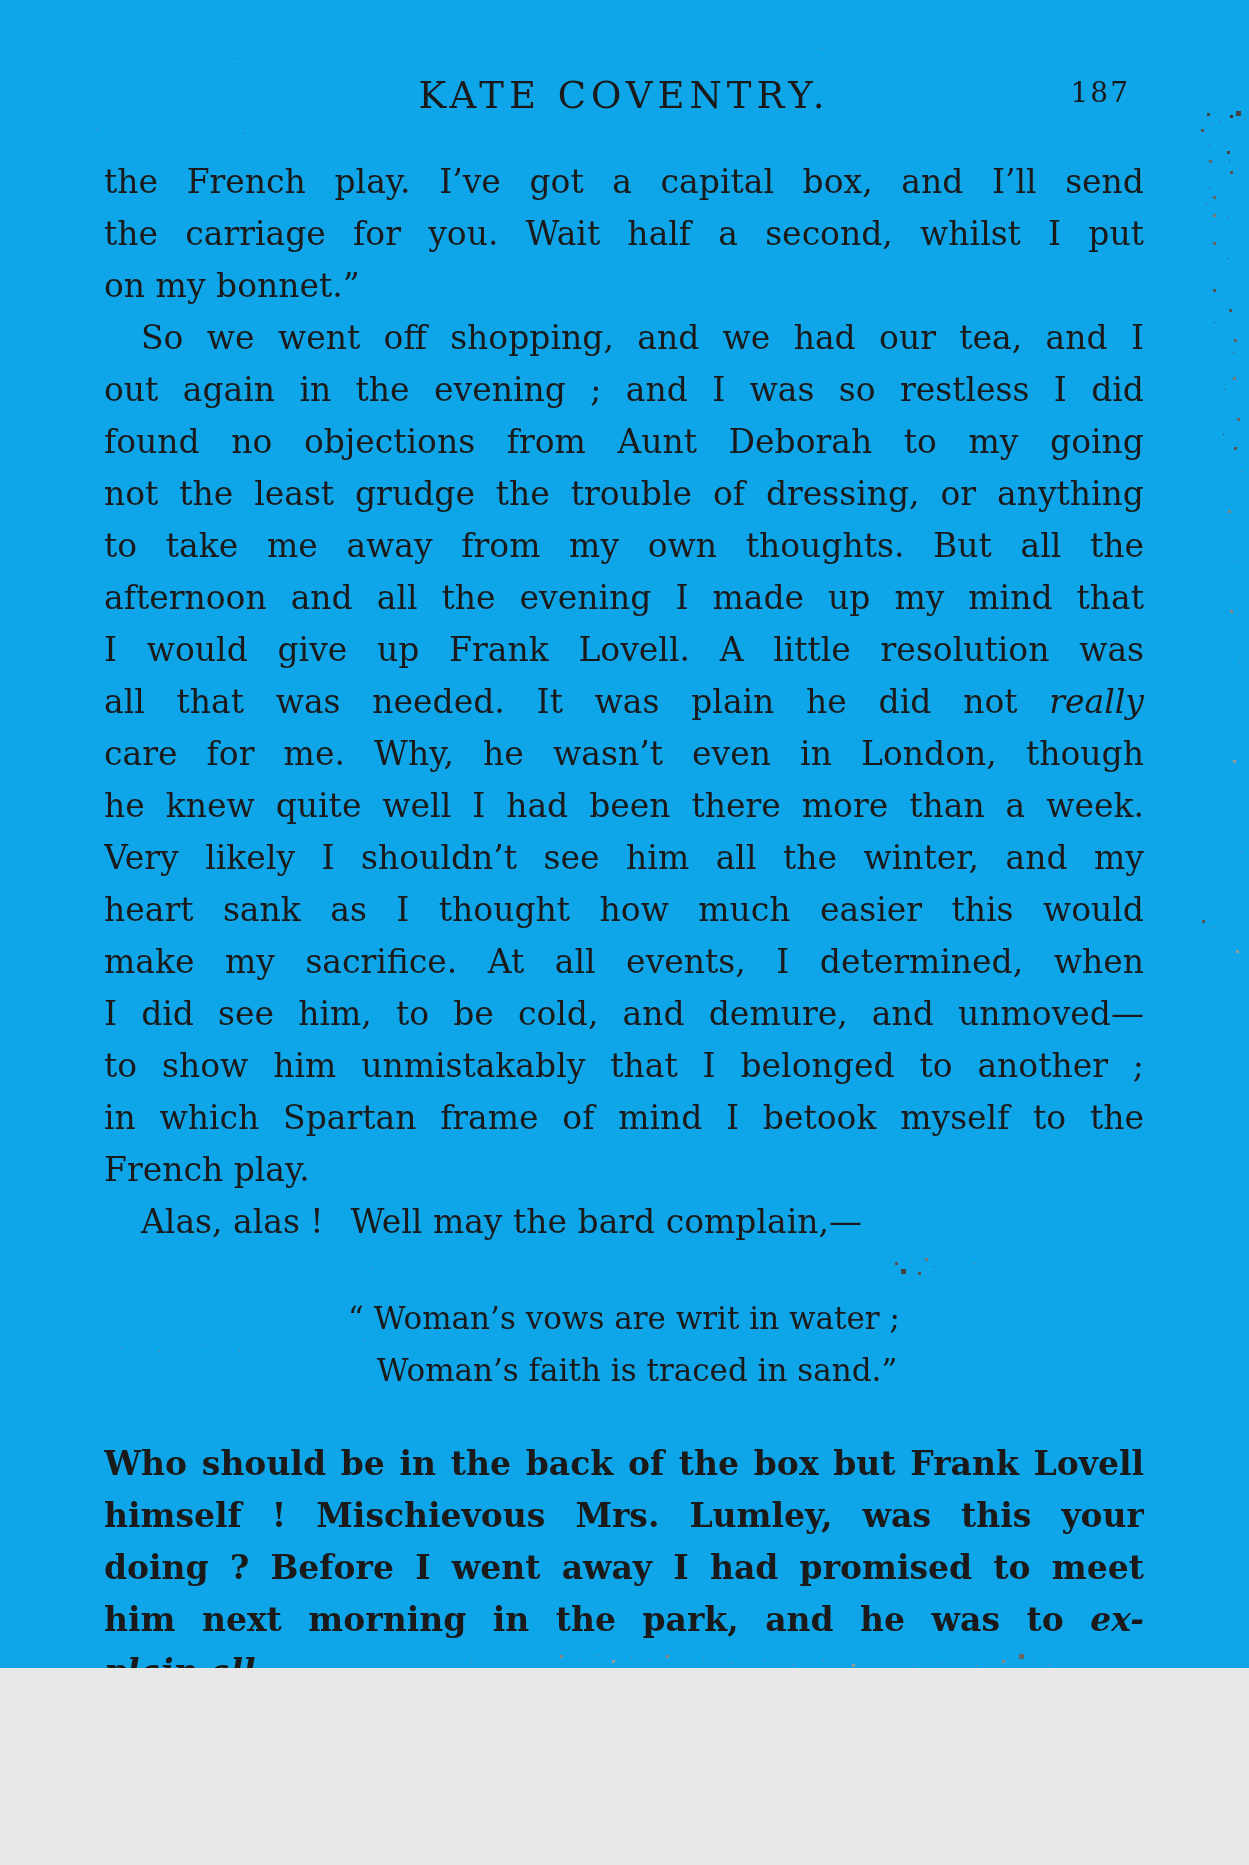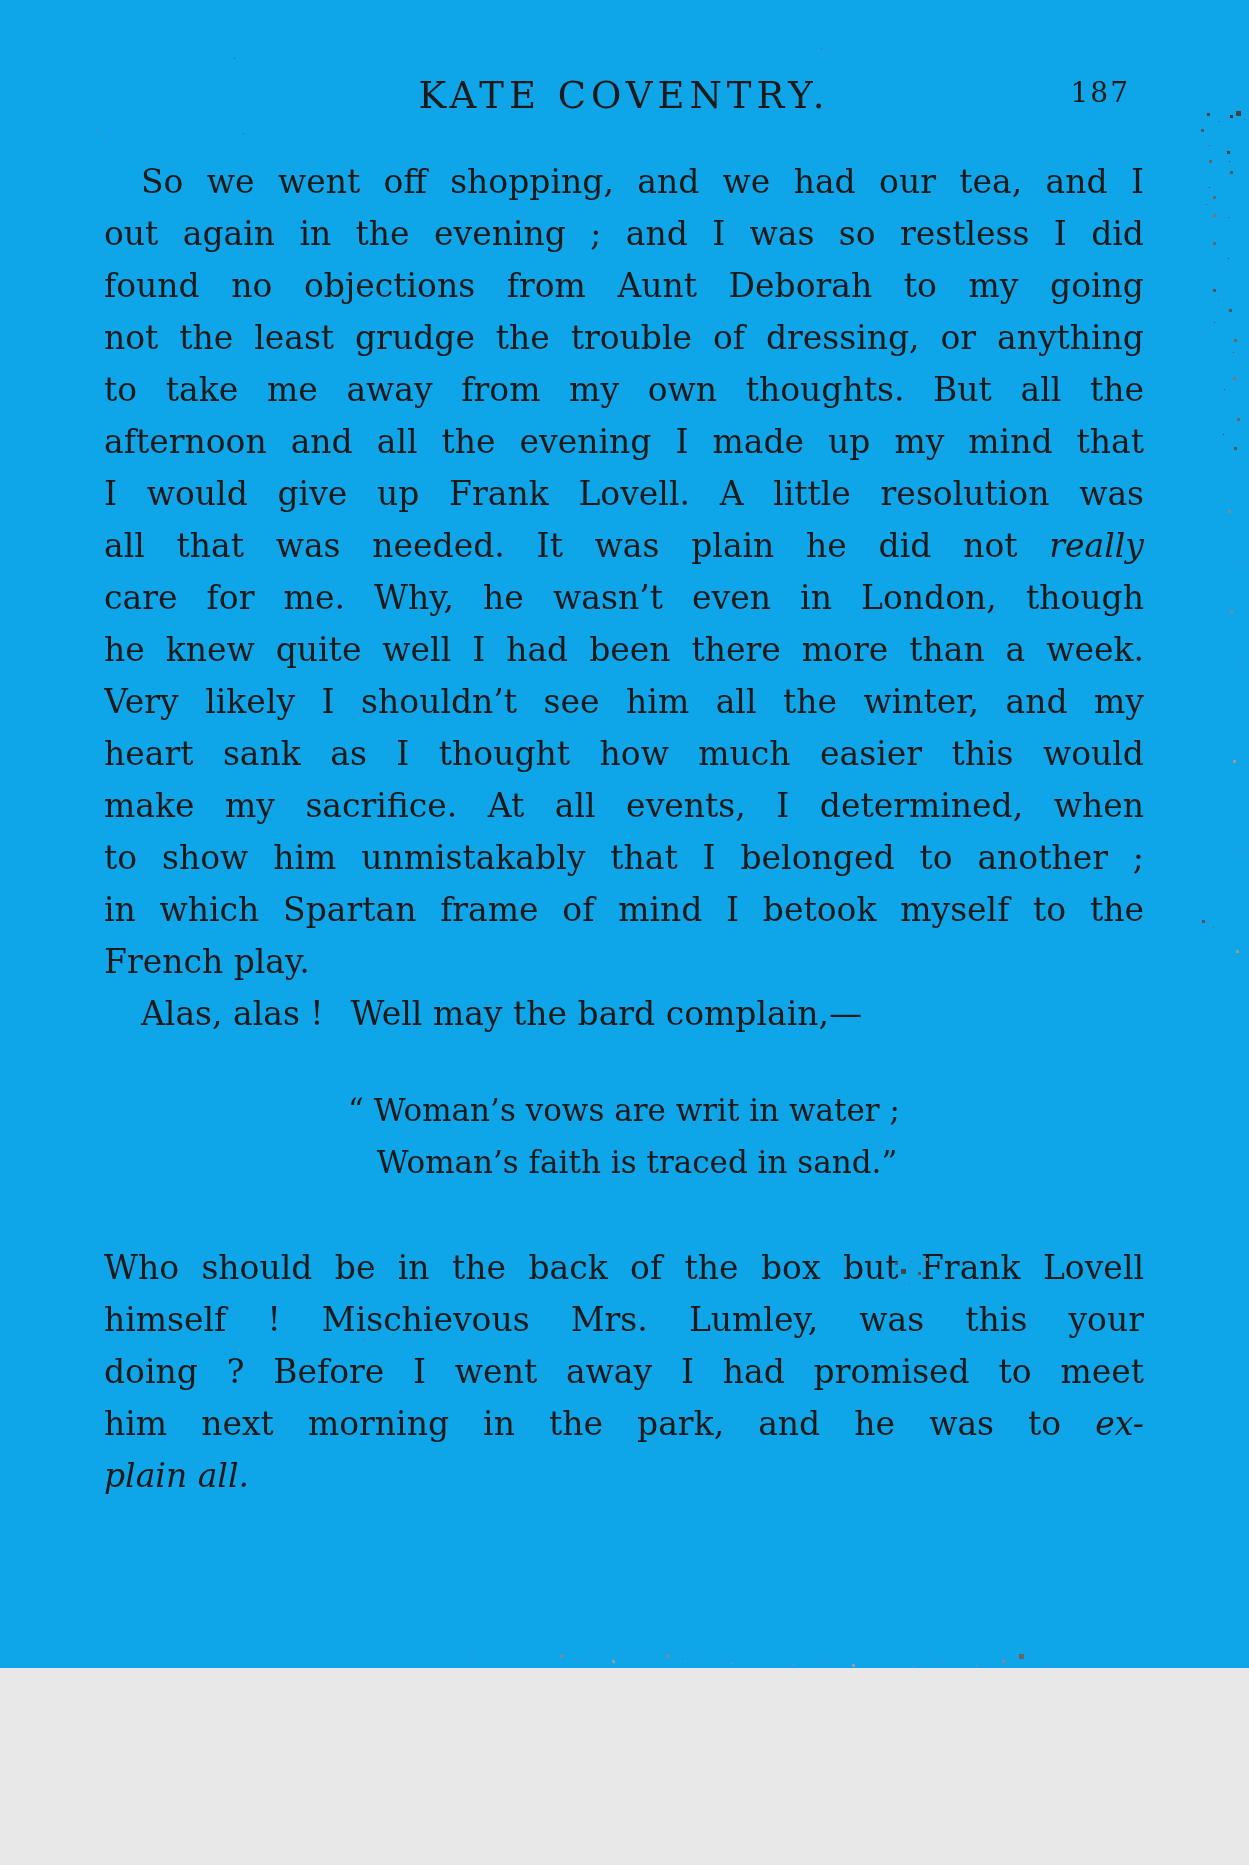--- a/index.html
+++ b/index.html
@@ -37,21 +37,21 @@
   .line.last { text-align-last:left; }
   .line.indent { padding-left:37px; }
   .it { font-style:italic; }
   .verse {
     margin-top:44px;
     text-align:center;
     font-size:31px;
     line-height:52px;
   }
   .verse .verse-line:nth-child(2) { padding-left:26px; }
-  .paragraphs-bottom { margin-top:54px; }
+  .paragraphs-bottom { margin-top:42px;font-weight:bold; }
 
   
   .speckles {
     position:absolute; left:0; top:0; width:3px; height:3px;
     background:transparent; pointer-events:none;
     box-shadow:
       1207px 113px 0 0 #444, 1218px 120px 0 -1px #555, 1230px 115px 0 0 #333,
       1237px 112px 0 1px #444, 1243px 118px 0 -1px #666, 1201px 129px 0 0 #555,
       1210px 123px 0 -1px #777, 1227px 151px 0 0 #444, 1208px 144px 0 -1px #555,
       1209px 160px 0 0 #666, 1228px 160px 0 -1px #444, 1230px 171px 0 0 #555,
@@ -97,33 +97,39 @@
   <div class="text-block">
 
     <div class="page-header">
       <div class="page-title">KATE COVENTRY.</div>
       <div class="page-number">187</div>
     </div>
 
     <div class="body-text">
       <div class="paragraphs-top">
           <div class="paragraph">
+            <div class="line"><span>the French play.  I’ve got a capital box, and I’ll send</span></div>
+            <div class="line"><span>the carriage for you.  Wait half a second, whilst I put</span></div>
+            <div class="line last"><span>on my bonnet.”</span></div>
+          </div>
+          <div class="paragraph">
             <div class="line indent"><span>So we went off shopping, and we had our tea, and I</span></div>
             <div class="line"><span>out again in the evening ;  and I was so restless I did</span></div>
             <div class="line"><span>found no objections from Aunt Deborah to my going</span></div>
             <div class="line"><span>not the least grudge the trouble of dressing, or anything</span></div>
             <div class="line"><span>to take me away from my own thoughts.  But all the</span></div>
             <div class="line"><span>afternoon and all the evening I made up my mind that</span></div>
             <div class="line"><span>I would give up Frank Lovell.  A little resolution was</span></div>
             <div class="line"><span>all that was needed.  It was plain he did not </span><span class="it">really</span></div>
             <div class="line"><span>care for me.  Why, he wasn’t even in London, though</span></div>
             <div class="line"><span>he knew quite well I had been there more than a week.</span></div>
             <div class="line"><span>Very likely I shouldn’t see him all the winter, and my</span></div>
             <div class="line"><span>heart sank as I thought how much easier this would</span></div>
             <div class="line"><span>make my sacrifice.  At all events, I determined, when</span></div>
+            <div class="line"><span>I did see him, to be cold, and demure, and unmoved—</span></div>
             <div class="line"><span>to show him unmistakably that I belonged to another ;</span></div>
             <div class="line"><span>in which Spartan frame of mind I betook myself to the</span></div>
             <div class="line last"><span>French play.</span></div>
           </div>
           <div class="paragraph">
             <div class="line indent last"><span>Alas, alas !  Well may the bard complain,—</span></div>
           </div>
         </div>
 
       <div class="verse">

